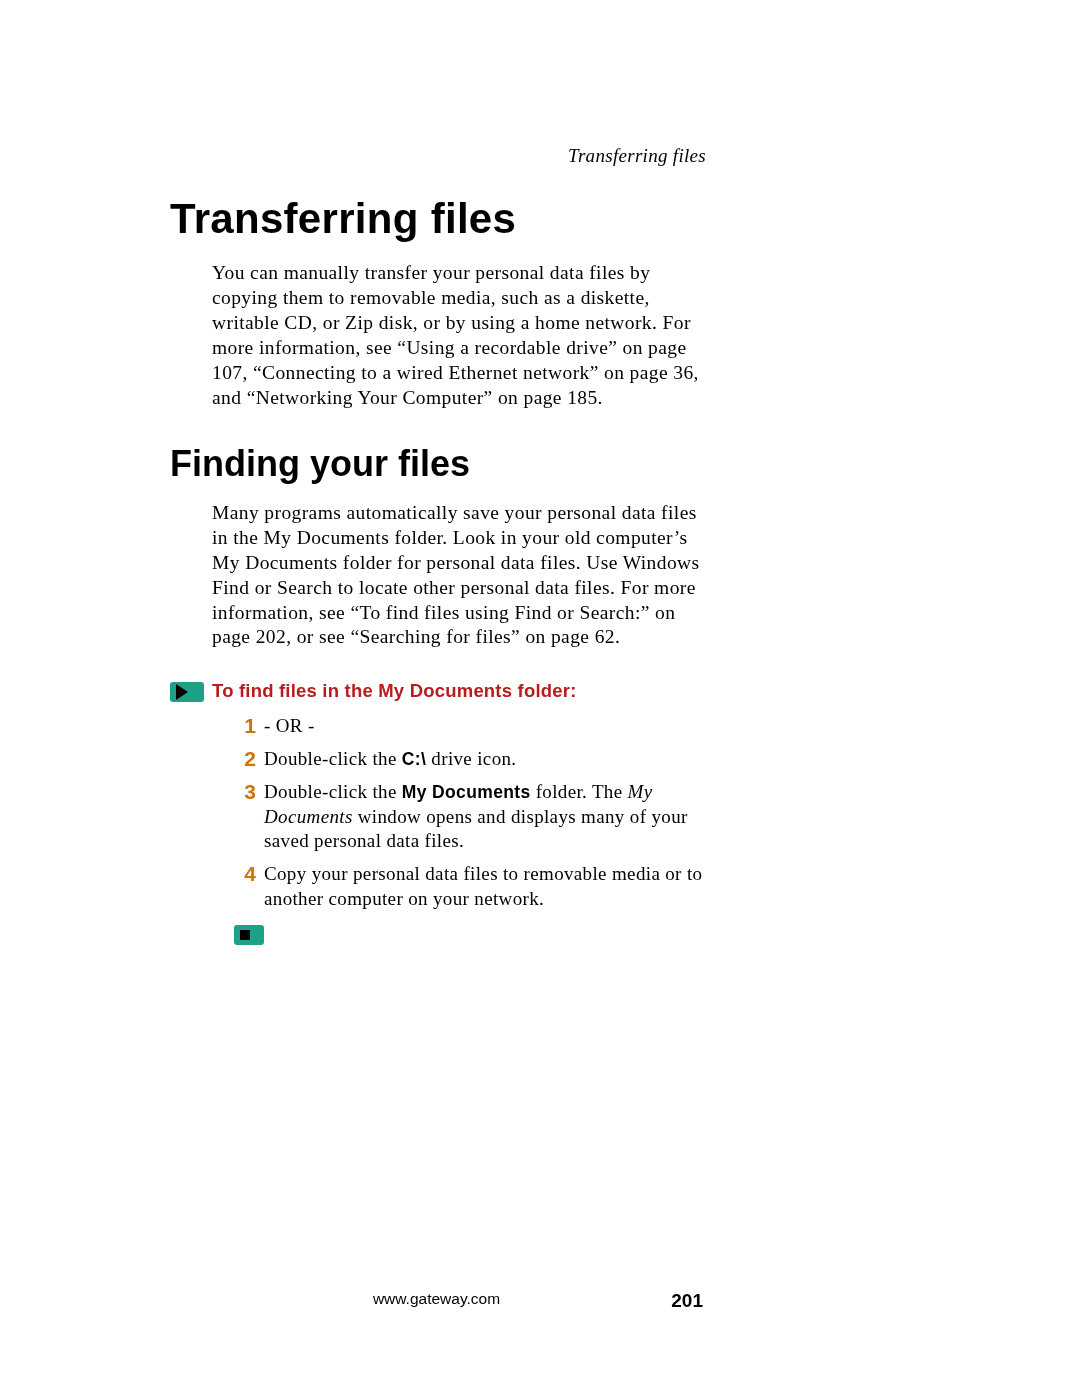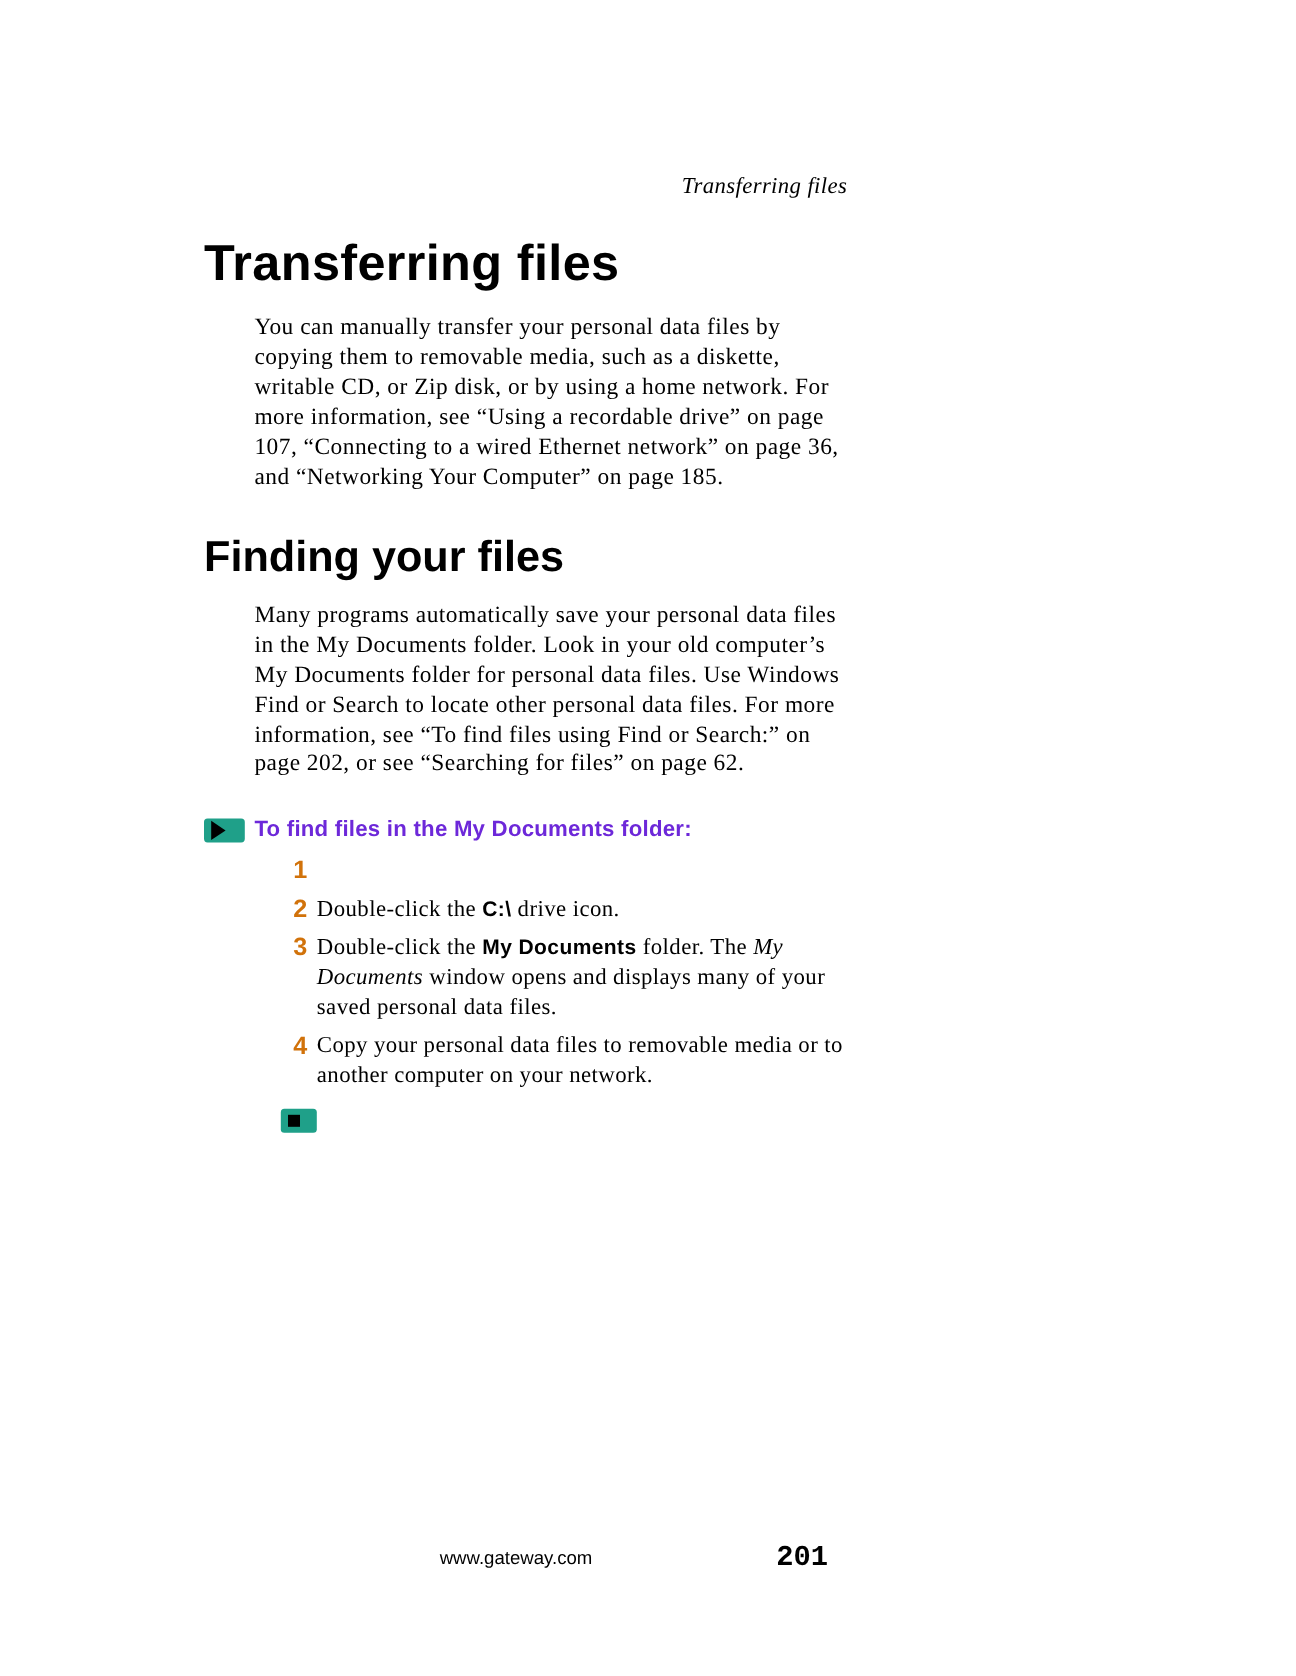--- a/index.html
+++ b/index.html
@@ -68,21 +68,21 @@
     top: 2px;
     width: 0;
     height: 0;
     border-top: 8px solid transparent;
     border-bottom: 8px solid transparent;
     border-left: 12px solid #000;
   }
   .proc-title {
     font-family: Arial, Helvetica, sans-serif;
     font-weight: bold;
-    color: #6d28d9;
+    color: #b91c1c;
     font-size: 18.5px;
     letter-spacing: 0.2px;
   }
   .steps {
     margin-left: 62px;
   }
   .step {
     display: flex;
     align-items: flex-start;
     margin-top: 12px;
@@ -128,36 +128,36 @@
     left: 6px;
     top: 5px;
     width: 10px;
     height: 10px;
     background: #000;
   }
   .footer {
     position: absolute;
     bottom: 85px;
     left: 170px;
-    right: 206px;
+    right: 193px;
     display: flex;
     justify-content: space-between;
-    align-items: center;
+    align-items: flex-start;
   }
   .footer-url {
     flex: 1;
     text-align: center;
     font-family: Arial, Helvetica, sans-serif;
     font-size: 15.5px;
     color: #000;
   }
   .footer-page {
-    font-family: Liberation Mono, monospace;
-    font-weight: bold;
-    font-size: 24px;
+    font-family: Liberation Sans, sans-serif;
+    font-weight: bold;
+    font-size: 19px;
     width: 60px;
     text-align: right;
   }
   .footer-spacer { width: 60px; }
 </style>
 </head>
 <body>
 
 <div class="page">
 
@@ -176,20 +176,21 @@
         <div class="bubble"></div>
       </div>
     <div class="proc-title">To find files in the My Documents folder:</div>
   </div>
 
   <div class="steps">
 
     <div class="step">
       <div class="step-num">1</div>
       <div class="step-body">
+        <p>- OR -</p>
       </div>
     </div>
 
     <div class="step">
       <div class="step-num">2</div>
       <div class="step-body">
         <span>Double-click the </span><span class="sans-b">C:\</span><span> drive icon.</span>
       </div>
     </div>
 

